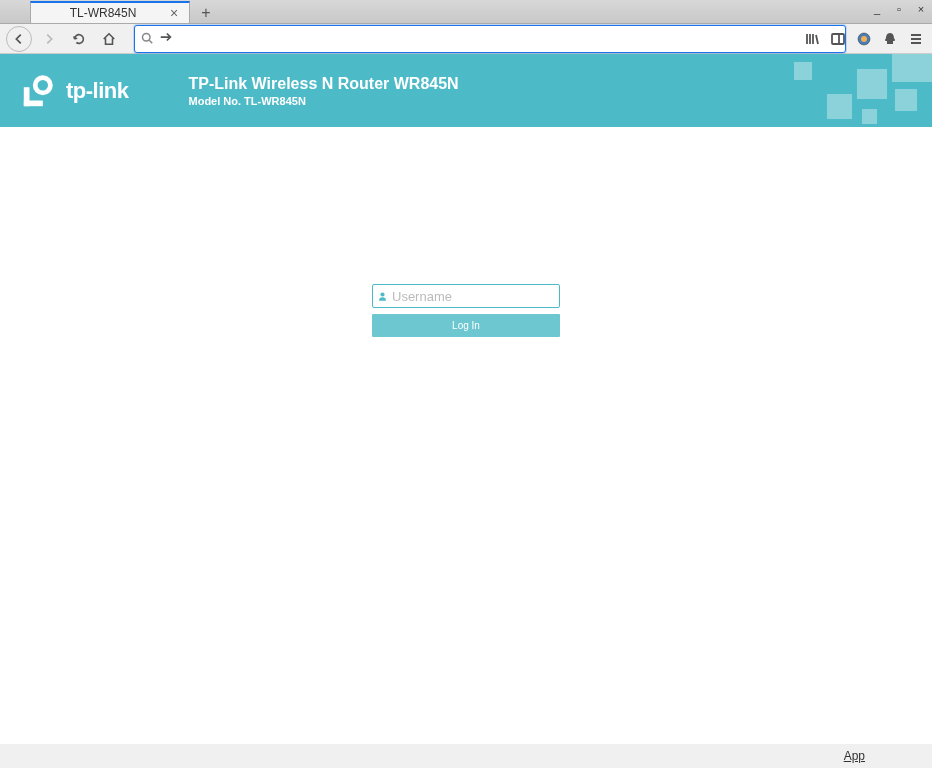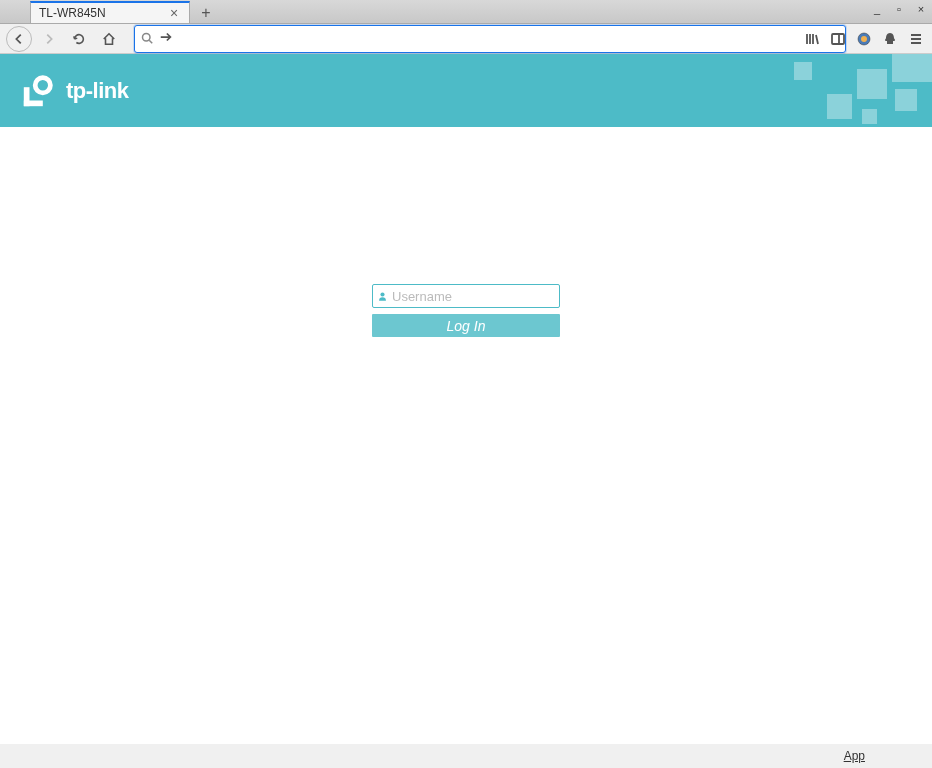--- a/index.html
+++ b/index.html
@@ -3,21 +3,21 @@
   <meta charset="utf-8">
   <style>
     * { margin: 0; padding: 0; box-sizing: border-box; }
     body { font-family: Arial, sans-serif; width: 932px; height: 768px; overflow: hidden; background: #fff; }
     
     
     .browser-chrome { background: #e0e0e0; }
     .tab-bar { height: 24px; background: linear-gradient(#d8d8d8, #c8c8c8); display: flex; align-items: flex-end; border-bottom: 1px solid #aaa; position: relative; }
     .tab-spacer-left { width: 30px; height: 100%; }
     .tab { height: 22px; background: #f5f5f5; border: 1px solid #aaa; border-bottom: none; border-top: 2px solid #1a73e8; display: flex; align-items: center; padding: 0 8px; min-width: 160px; font-size: 12px; color: #333; position: relative; }
-    .tab-title { flex: 1; }
+    .tab-title { flex: 1; text-align: center; }
     .tab-close { width: 14px; height: 14px; display: flex; align-items: center; justify-content: center; font-size: 14px; color: #666; cursor: pointer; }
     .new-tab-btn { width: 24px; height: 20px; display: flex; align-items: center; justify-content: center; color: #555; cursor: pointer; margin-left: 4px; font-size: 16px; }
     .window-controls { position: absolute; right: 4px; top: 2px; display: flex; gap: 8px; }
     .window-controls span { width: 14px; height: 14px; display: flex; align-items: center; justify-content: center; font-size: 11px; cursor: pointer; color: #333; }
     
     .toolbar { height: 30px; background: #f0f0f0; display: flex; align-items: center; padding: 0 6px; gap: 4px; border-bottom: 1px solid #ccc; }
     .nav-btn { width: 26px; height: 26px; display: flex; align-items: center; justify-content: center; border-radius: 50%; color: #555; cursor: pointer; }
     .nav-btn.back { border: 1px solid #bbb; }
     .nav-btn.disabled { color: #bbb; }
     .nav-btn svg { width: 14px; height: 14px; }
@@ -41,21 +41,21 @@
     .header-title h1 { font-size: 16px; font-weight: bold; }
     .header-title p { font-size: 11px; font-weight: bold; margin-top: 2px; }
     .header-decoration { position: absolute; right: 0; top: 0; height: 100%; width: 160px; }
     .header-decoration .block { position: absolute; background: rgba(255,255,255,0.35); }
     
     .login-form { position: absolute; left: 50%; transform: translateX(-50%); top: 230px; width: 188px; }
     .login-input { width: 100%; height: 24px; border: 1px solid #4dbbc7; border-radius: 2px; margin-bottom: 6px; display: flex; align-items: center; padding: 0 4px; background: #fff; }
     .login-input .input-icon { width: 16px; color: #4dbbc7; display: flex; align-items: center; justify-content: center; font-size: 11px; }
     .login-input input { flex: 1; border: none; outline: none; font-size: 13px; padding-left: 4px; background: transparent; }
     .login-input input::placeholder { color: #bbb; }
-    .login-btn { width: 100%; height: 23px; background: #6cc7d0; border: none; color: #fff; font-size: 14px; cursor: pointer; border-radius: 1px; font-style: italic; }
+    .login-btn { width: 100%; height: 23px; background: #6cc7d0; border: none; color: #fff; font-size: 10px; cursor: pointer; border-radius: 1px; }
     
     .footer-bar { position: absolute; bottom: 0; left: 0; right: 0; height: 24px; background: #f0f0f0; display: flex; align-items: center; justify-content: flex-end; padding: 0 67px; }
     .footer-link { font-size: 12px; color: #333; text-decoration: underline; cursor: pointer; }
   </style>
 </head>
 <body>
 
 <div class="browser-chrome">
   <div class="tab-bar">
     <div class="tab-spacer-left"></div>
@@ -146,20 +146,24 @@
     <div class="logo">
       <div class="logo-icon">
         <svg width="38" height="38" viewBox="0 0 40 40" fill="#fff">
           <circle cx="24" cy="14" r="8" fill="none" stroke="#fff" stroke-width="5"></circle>
           <rect x="4" y="16" width="6" height="20"></rect>
           <rect x="4" y="30" width="20" height="6"></rect>
         </svg>
       </div>
       <span class="logo-text">tp-link</span>
     </div>
+    <div class="header-title">
+      <h1>TP-Link Wireless N Router WR845N</h1>
+      <p>Model No. TL-WR845N</p>
+    </div>
     <div class="header-decoration">
       <div class="block" style="right:0;top:0;width:40px;height:28px;"></div>
       <div class="block" style="right:45px;top:15px;width:30px;height:30px;"></div>
       <div class="block" style="right:80px;top:40px;width:25px;height:25px;"></div>
       <div class="block" style="right:15px;top:35px;width:22px;height:22px;"></div>
       <div class="block" style="right:120px;top:8px;width:18px;height:18px;"></div>
       <div class="block" style="right:55px;top:55px;width:15px;height:15px;"></div>
     </div>
   </div>
 

